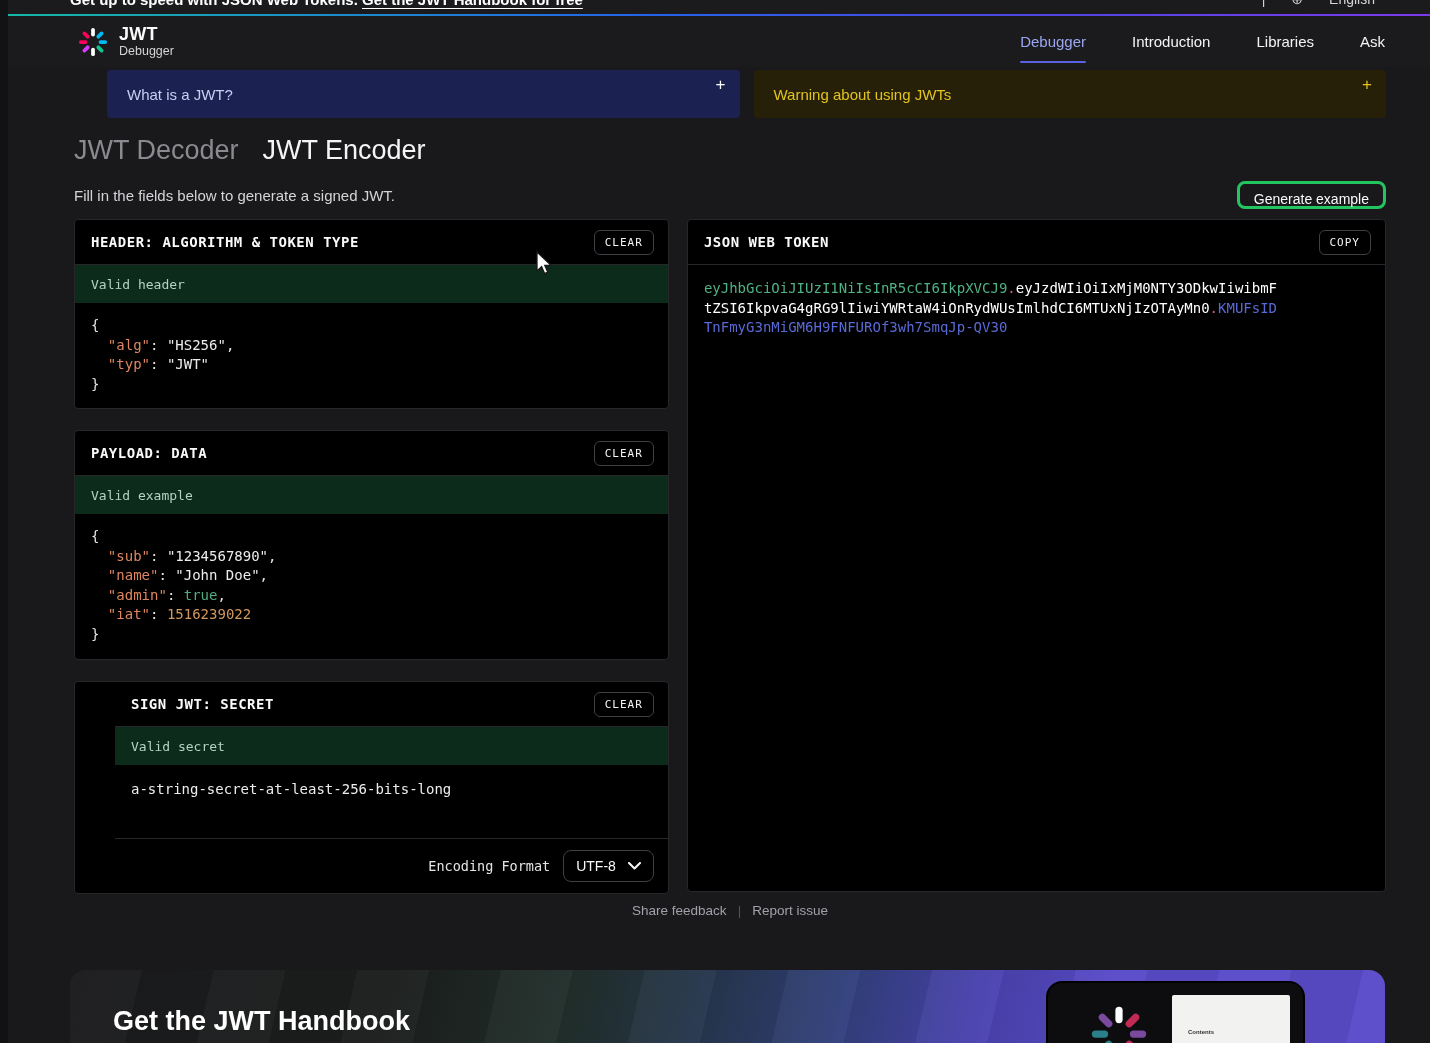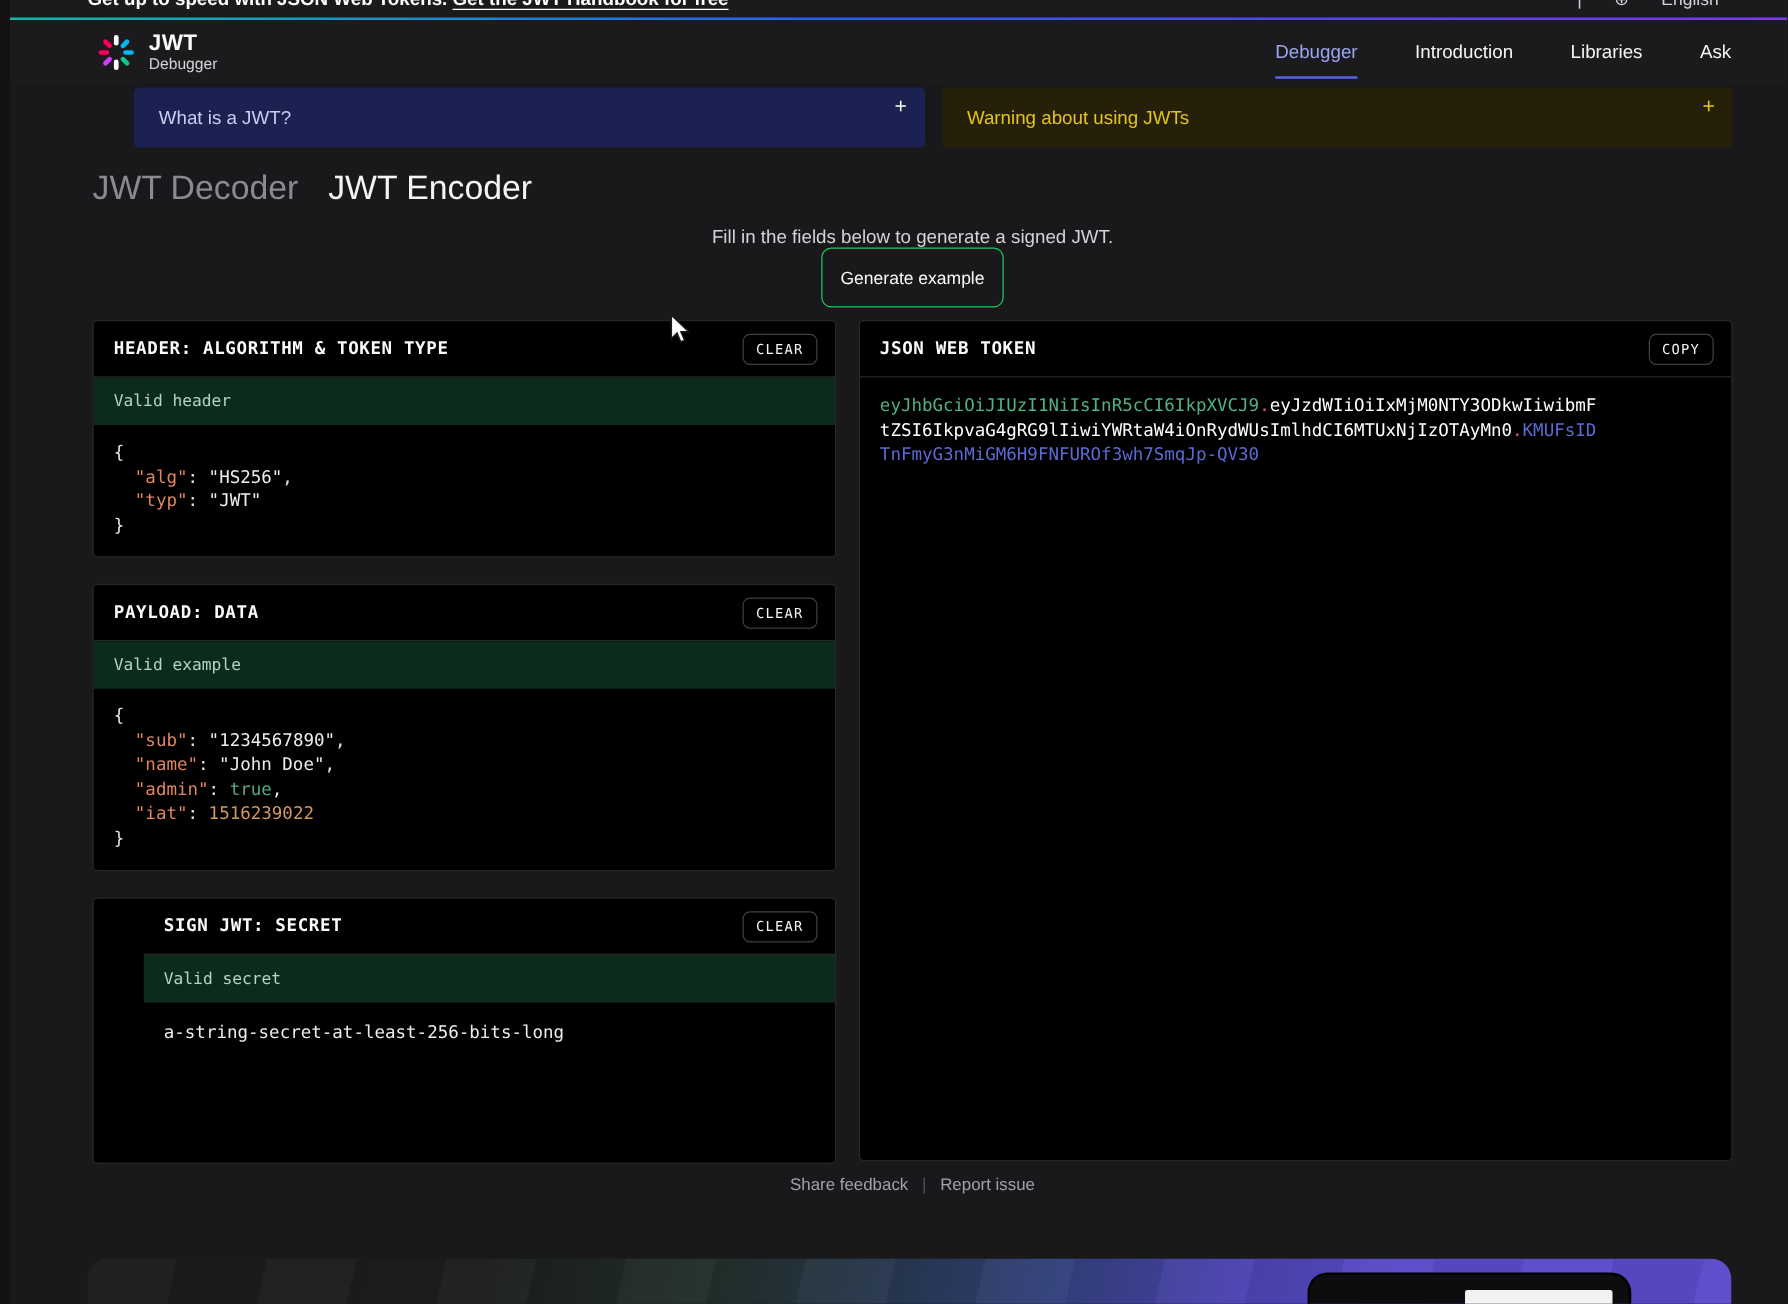--- a/index.html
+++ b/index.html
@@ -41,24 +41,24 @@
   .banner-warn { background:#262008; color:#e2c41f; }
   .banner-label { font-size:15px; }
   .banner-plus { position:absolute; top:5px; right:14px; font-size:17px; font-weight:400; cursor:pointer; }
   .banner-info .banner-plus { color:#fafafa; }
   .banner-warn .banner-plus { color:#e2c41f; }
 
   .title-row { margin-top:17px; display:flex; gap:24px; align-items:baseline; }
   .tab-decoder { font-size:27px; color:#8a8a8f; cursor:pointer; }
   .tab-encoder { font-size:27px; color:#f4f4f5; }
 
-  .sub-row { margin-top:15px; display:flex; justify-content:space-between; align-items:center;flex-direction:column; }
+  .sub-row { margin-top:15px; display:flex; justify-content:space-between; align-items:center; }
   .subtitle { font-size:15px; color:#d4d4d8; }
-  .btn-generate { background:transparent; border:1px solid #22c55e; border-radius:8px; color:#fafafa;
-    font-size:14px; font-family:"Liberation Sans",sans-serif; padding:7px 14px; height:48px; cursor:pointer; }
+  .btn-generate { background:transparent; border:3px solid #22c55e; border-radius:8px; color:#fafafa;
+    font-size:14px; font-family:"Liberation Sans",sans-serif; padding:7px 14px; height:28px; cursor:pointer; }
 
   .columns { margin-top:10px; display:flex; gap:18px; align-items:flex-start; }
   .col-left { width:639px; display:flex; flex-direction:column; gap:21px; }
   .col-right { width:751px; }
 
   
   .card { background:#000; border:1px solid #27272a; border-radius:4px; overflow:hidden; }
   .card-header { height:45px; display:flex; justify-content:space-between; align-items:center;
     padding:0 14px 0 16px; border-bottom:1px solid #27272a; }
   .card-title { font-family:"DejaVu Sans Mono",monospace; font-size:14px; font-weight:700; letter-spacing:.5px; color:#fafafa; }
@@ -228,20 +228,29 @@
 
       <div class="card card-sign">
         <div class="card-header">
           <span class="card-title">SIGN JWT: SECRET</span>
           <button class="btn-small">CLEAR</button>
         </div>
         <div class="status-strip">
           <span>Valid secret</span>
         </div>
         <div class="secret-area">a-string-secret-at-least-256-bits-long</div>
+        <div class="sign-footer">
+          <span class="enc-label">Encoding Format</span>
+          <div class="enc-select">
+            <span>UTF-8</span>
+            <svg width="13" height="8" viewBox="0 0 13 8">
+              <path d="M1 1 L6.5 6.5 L12 1" fill="none" stroke="#fafafa" stroke-width="2" stroke-linecap="round" stroke-linejoin="round"></path>
+            </svg>
+          </div>
+        </div>
       </div>
     </div>
 
     <div class="col-right">
 
       <div class="card card-token">
         <div class="card-header">
           <span class="card-title">JSON WEB TOKEN</span>
           <button class="btn-small">COPY</button>
         </div>

